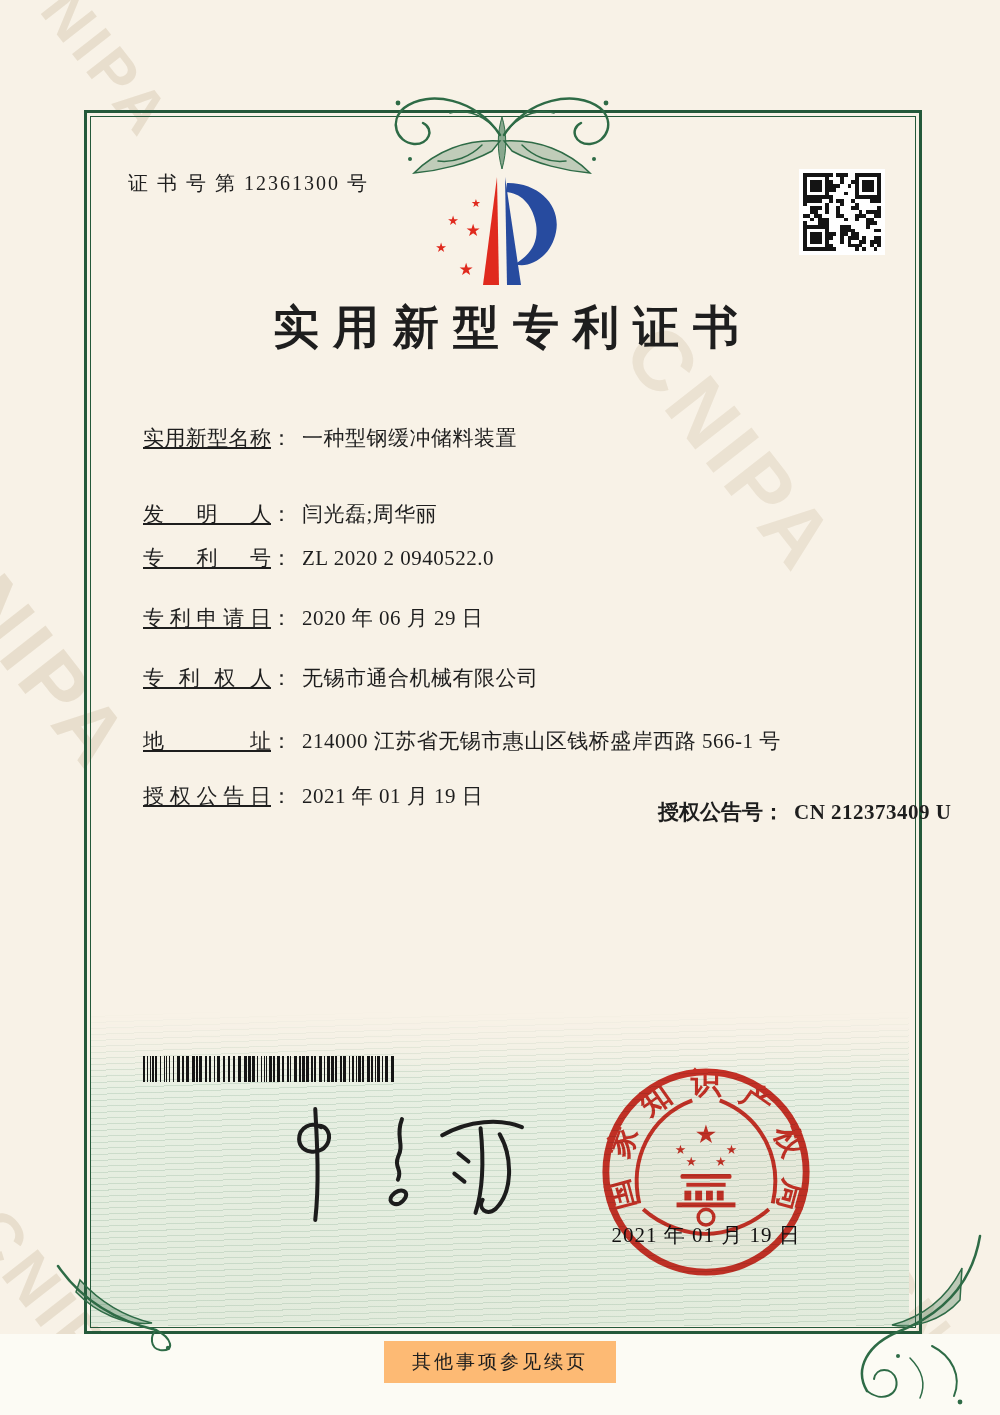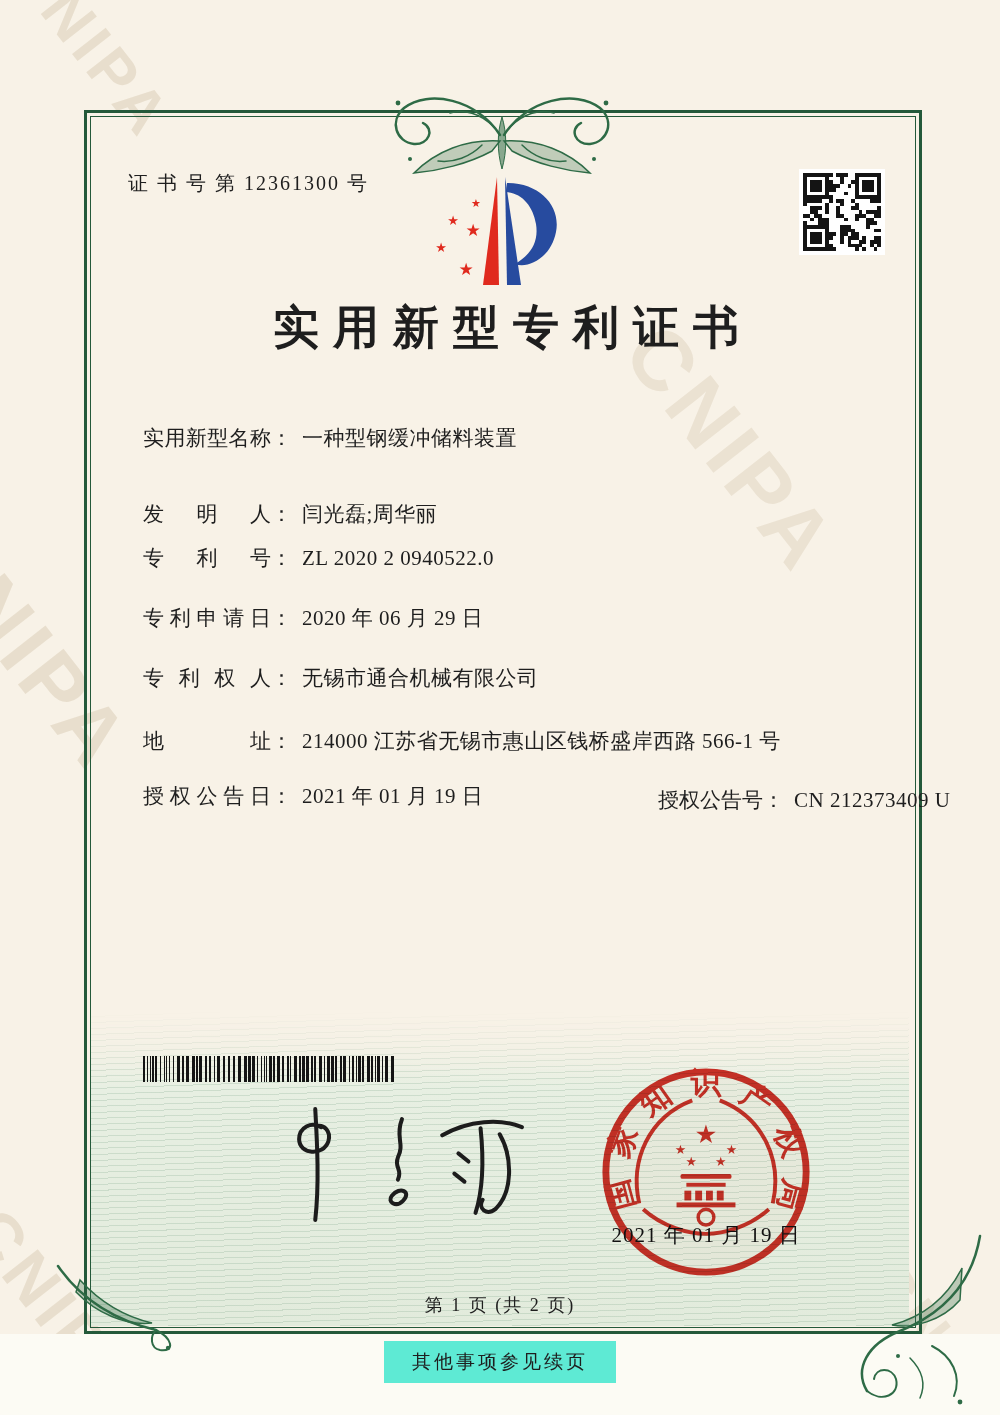--- a/index.html
+++ b/index.html
@@ -31,40 +31,40 @@
   .logo{position:absolute;left:420px;top:163px;width:150px;height:132px;z-index:2;}
   .qr{position:absolute;left:799px;top:169px;width:86px;height:86px;background:#fff;z-index:2;
       display:grid;grid-template-columns:repeat(21,1fr);grid-template-rows:repeat(21,1fr);
       padding:4px;box-sizing:border-box;}
   .qr i{background:transparent;}
   .qr i.on{background:#141414;}
   .title{position:absolute;left:12px;right:0;top:297px;text-align:center;font-size:46px;font-weight:700;
          letter-spacing:14px;text-indent:14px;z-index:2;}
   
   .row{position:absolute;left:143px;font-size:21px;white-space:nowrap;z-index:2;}
-  .flabel{display:inline-block;width:128px;text-align:justify;text-align-last:justify;}
+  .flabel{display:inline-block;width:128px;text-align:justify;text-align-last:justify;text-decoration:underline;}
   .fvalue{margin-left:10px;letter-spacing:.5px;}
-  .grant2{position:absolute;left:515px;top:4px;}
+  .grant2{position:absolute;left:515px;top:16px;font-weight:bold;}
   
   .bodytext{position:absolute;left:143px;top:826px;width:748px;font-size:21px;line-height:31px;
             text-align:justify;z-index:2;}
   .bodytext p{margin:0;text-indent:2em;letter-spacing:.5px;}
   
   .barcode{position:absolute;left:143px;top:1056px;width:258px;height:26px;display:flex;z-index:2;}
   .barcode i{display:block;background:#141414;height:100%;}
   .director{position:absolute;left:140px;top:1142px;font-size:22px;z-index:2;}
   .director div{margin-bottom:20px;letter-spacing:3px;}
   .sig{position:absolute;left:283px;top:1098px;width:252px;height:128px;z-index:2;}
   .seal{position:absolute;left:598px;top:1064px;width:216px;height:216px;z-index:2;
         mix-blend-mode:multiply;opacity:.95;}
   .sealdate{position:absolute;left:603px;top:1221px;width:206px;text-align:center;font-size:21px;
             letter-spacing:1px;z-index:3;color:#111;}
   .pageno{position:absolute;left:0;right:0;top:1293px;text-align:center;font-size:18px;
           letter-spacing:2px;z-index:2;}
-  .note{position:absolute;left:50%;top:1341px;transform:translateX(-50%);background:#5eead4;
+  .note{position:absolute;left:50%;top:1341px;transform:translateX(-50%);background:#fdba74;
         padding:8px 28px;font-size:19px;letter-spacing:3px;z-index:2;}
   
   .fl{position:absolute;z-index:2;pointer-events:none;}
   .fl-top{left:352px;top:78px;width:300px;height:110px;}
   .fl-br{left:810px;top:1228px;width:186px;height:178px;}
   .fl-bl{left:50px;top:1260px;width:142px;height:94px;}
 </style>
 </head>
 <body>
 
@@ -714,16 +714,15 @@
         <rect x="99" y="129" width="7" height="10"></rect>
         <rect x="110" y="129" width="7" height="10"></rect>
         <rect x="121" y="129" width="7" height="10"></rect>
         <rect x="80" y="141" width="60" height="5"></rect>
       </g>
       <circle cx="110" cy="156" r="8" fill="none" stroke="#d3281e" stroke-width="3.5"></circle>
     </g>
   </svg>
   <div class="sealdate">2021 年 01 月 19 日</div>
 
-  <div class="pageno">第 1 页 (共 2 页)</div>
   <div class="note">其他事项参见续页</div>
 
 </div>
 
 </body></html>

